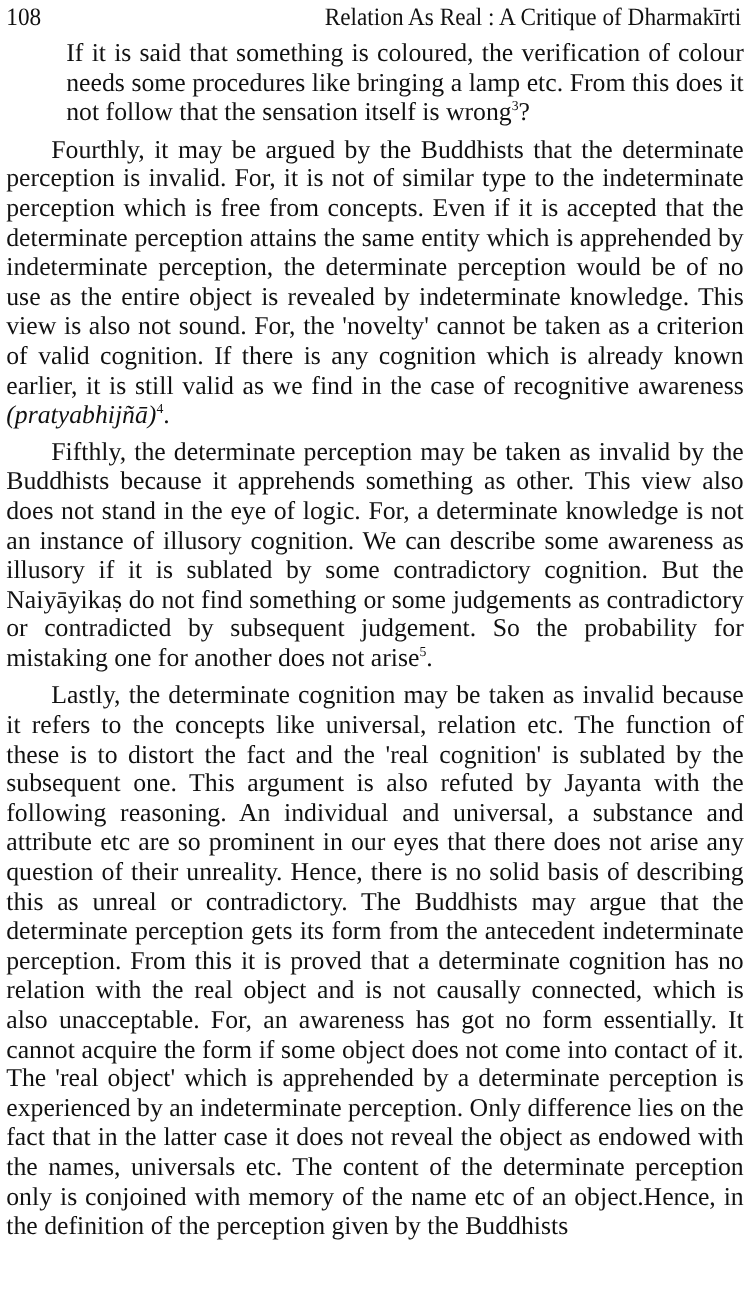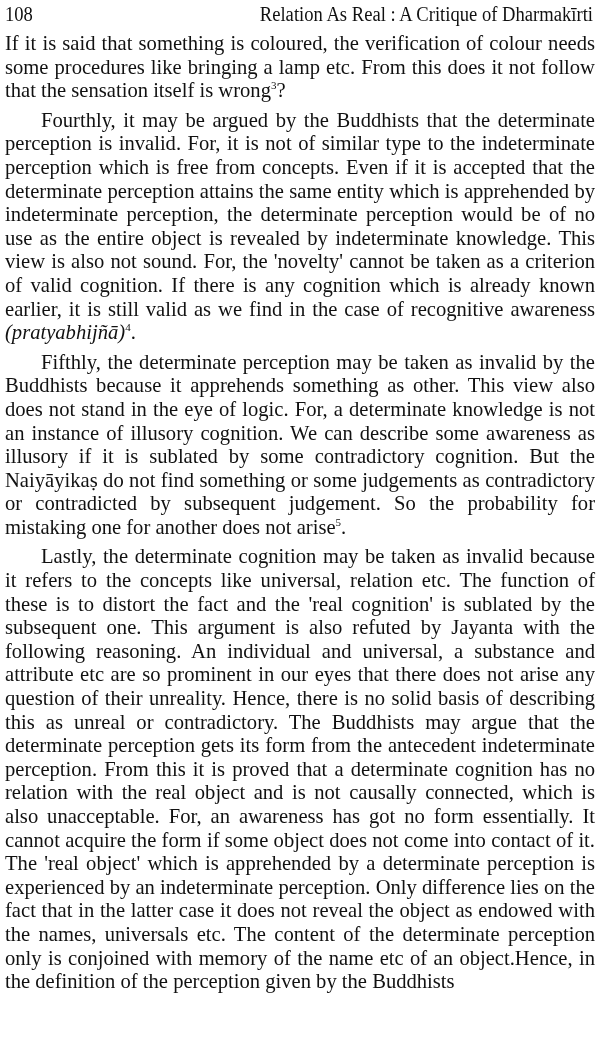--- a/index.html
+++ b/index.html
@@ -15,21 +15,21 @@
     transform: scaleX(0.93); transform-origin: left top; width: 107.5%;
   }
   .running-head .folio { padding-left: 0; }
   .running-head .title { padding-right: 2px; }
   .body-text {
     font-size: 20.6px; line-height: 23.6px; text-align: justify;
     margin-top: 2px;
   }
   .body-text p { margin: 0 0 6px 0; text-indent: 0; }
   .body-text p.indent { text-indent: 36px; }
-  .body-text p.cont { text-indent: 0; }
+  .body-text p.cont { text-indent: 0; margin-left: 48px; }
   sup { font-size: 11px; line-height: 0; vertical-align: super; }
   em { }
 </style>
 </head>
 <body>
 
 <div class="page">
   <div class="running-head">
     <span class="folio">108</span>
     <span class="title">Relation As Real : A Critique of Dharmakīrti</span>

